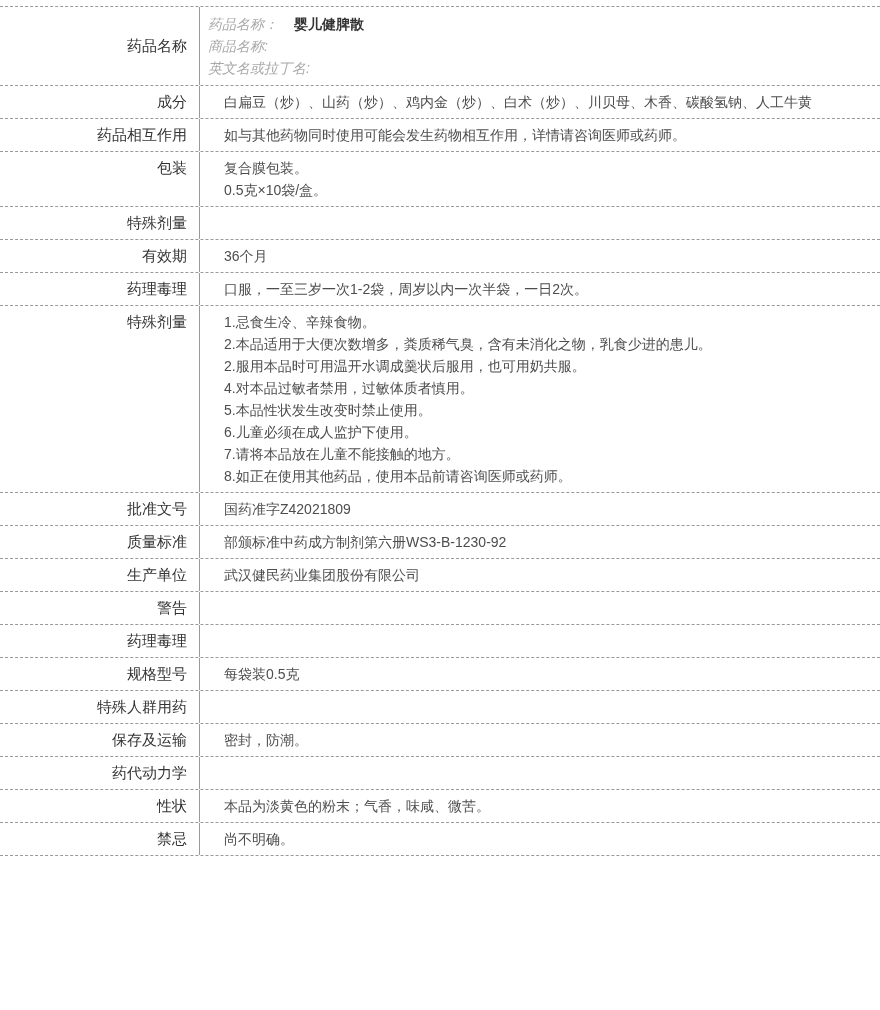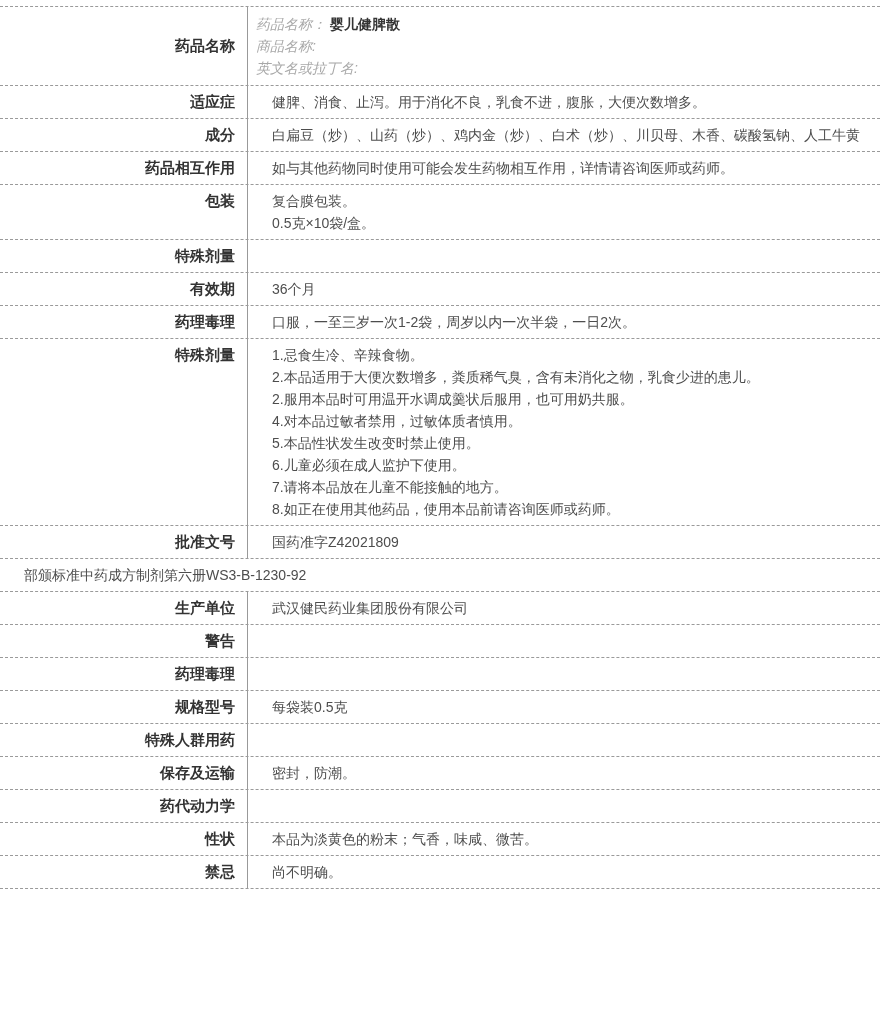--- a/index.html
+++ b/index.html
@@ -22,24 +22,23 @@
     border-bottom: 1px dashed #9a9a9a;
     min-height: 32px;
   }
   .label-cell {
     flex: 0 0 200px;
     width: 200px;
     border-right: 1px solid #999999;
     text-align: right;
     padding: 5px 12px 5px 0;
     font-size: 15px;
-    font-weight: bold;
+    font-weight: normal;
     color: #333333;
     line-height: 22px;
-    margin-left: 48px;
   }
   .content-cell {
     flex: 1 1 auto;
     padding: 5px 10px 5px 24px;
     font-size: 14px;
     color: #4d4d4d;
     line-height: 22px;
   }
   .line { line-height: 22px; }
   
@@ -48,46 +47,40 @@
     align-items: center;
     justify-content: flex-end;
   }
   .name-row .content-cell {
     padding: 6px 10px 6px 8px;
   }
   .muted { color: #a8a8a8; font-style: italic; }
   .drug-name {
     color: #333333;
     font-weight: bold;
-    margin-left: 4px;
+    margin-left: 16px;
   }
 </style>
 </head>
 <body>
 
 <div class="drug-table">
 
   <div class="row name-row">
     <div class="label-cell">药品名称</div>
     <div class="content-cell">
       <div class="line">
         <span class="muted">药品名称：</span><span class="drug-name">婴儿健脾散</span>
       </div>
       <div class="line muted">商品名称:</div>
       <div class="line muted">英文名或拉丁名:</div>
     </div>
   </div>
 
   <div id="rows-container">
-      <div class="row">
-    <div class="label-cell">适应症</div>
-    <div class="content-cell">
-          <div class="line">健脾、消食、止泻。用于消化不良，乳食不进，腹胀，大便次数增多。</div>
-        </div>
-  </div>
       <div class="row">
     <div class="label-cell">成分</div>
     <div class="content-cell">
           <div class="line">白扁豆（炒）、山药（炒）、鸡内金（炒）、白术（炒）、川贝母、木香、碳酸氢钠、人工牛黄</div>
         </div>
   </div>
       <div class="row">
     <div class="label-cell">药品相互作用</div>
     <div class="content-cell">
           <div class="line">如与其他药物同时使用可能会发生药物相互作用，详情请咨询医师或药师。</div>
@@ -129,20 +122,21 @@
           <div class="line">8.如正在使用其他药品，使用本品前请咨询医师或药师。</div>
         </div>
   </div>
       <div class="row">
     <div class="label-cell">批准文号</div>
     <div class="content-cell">
           <div class="line">国药准字Z42021809</div>
         </div>
   </div>
       <div class="row">
+    <div class="label-cell">质量标准</div>
     <div class="content-cell">
           <div class="line">部颁标准中药成方制剂第六册WS3-B-1230-92</div>
         </div>
   </div>
       <div class="row">
     <div class="label-cell">生产单位</div>
     <div class="content-cell">
           <div class="line">武汉健民药业集团股份有限公司</div>
         </div>
   </div>

